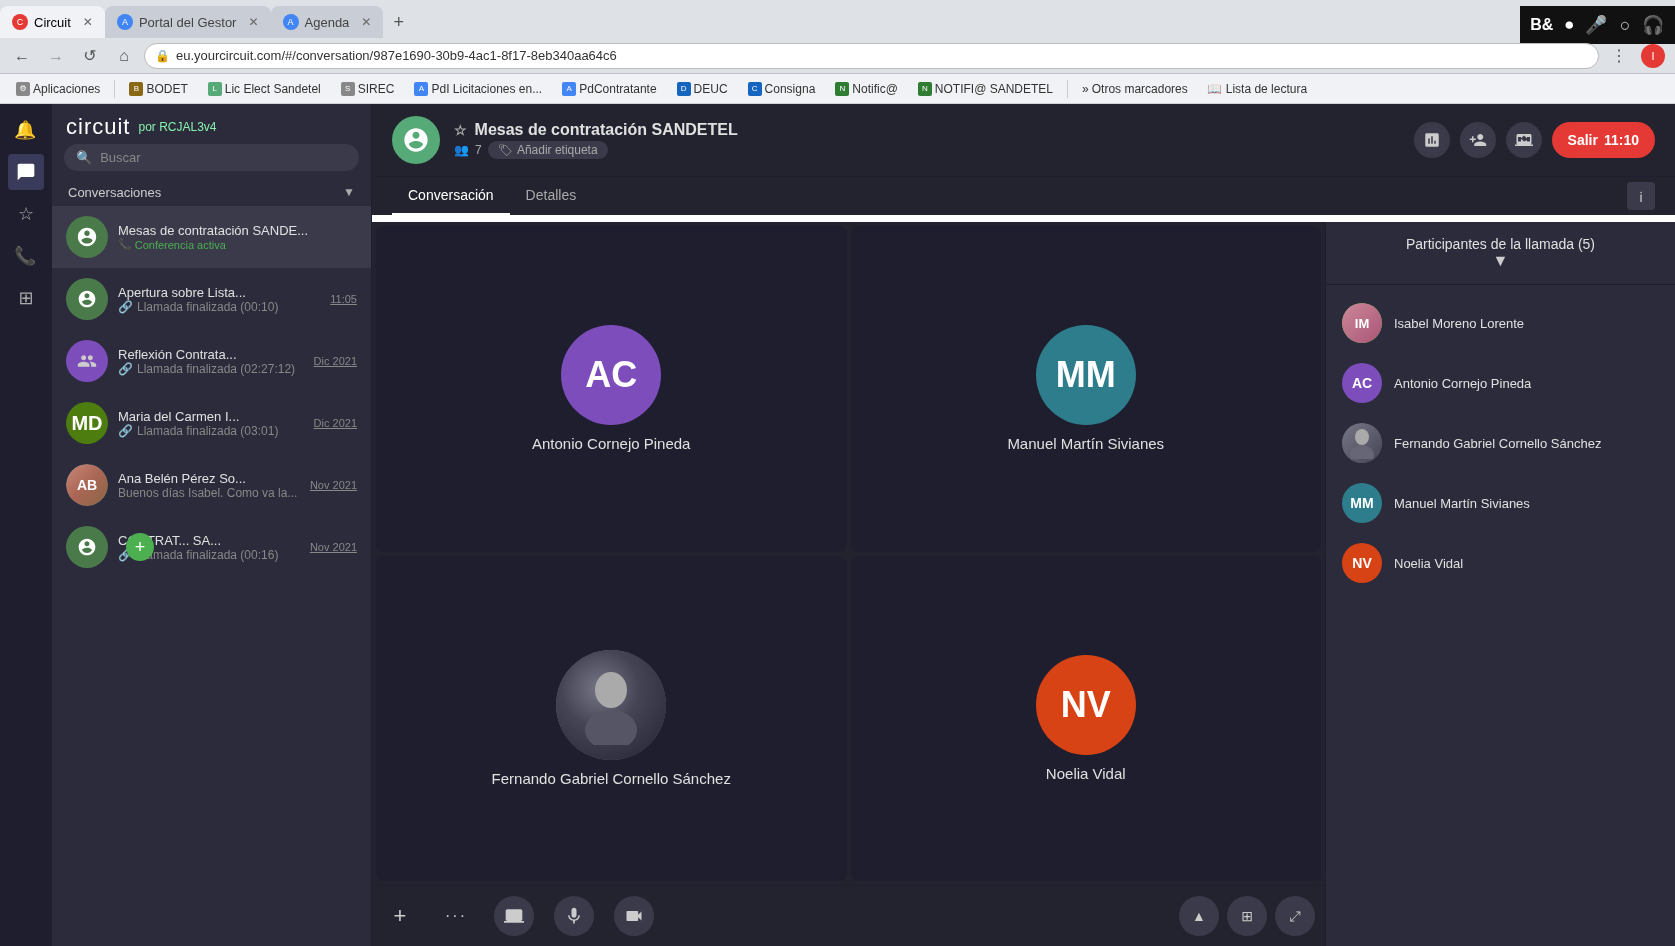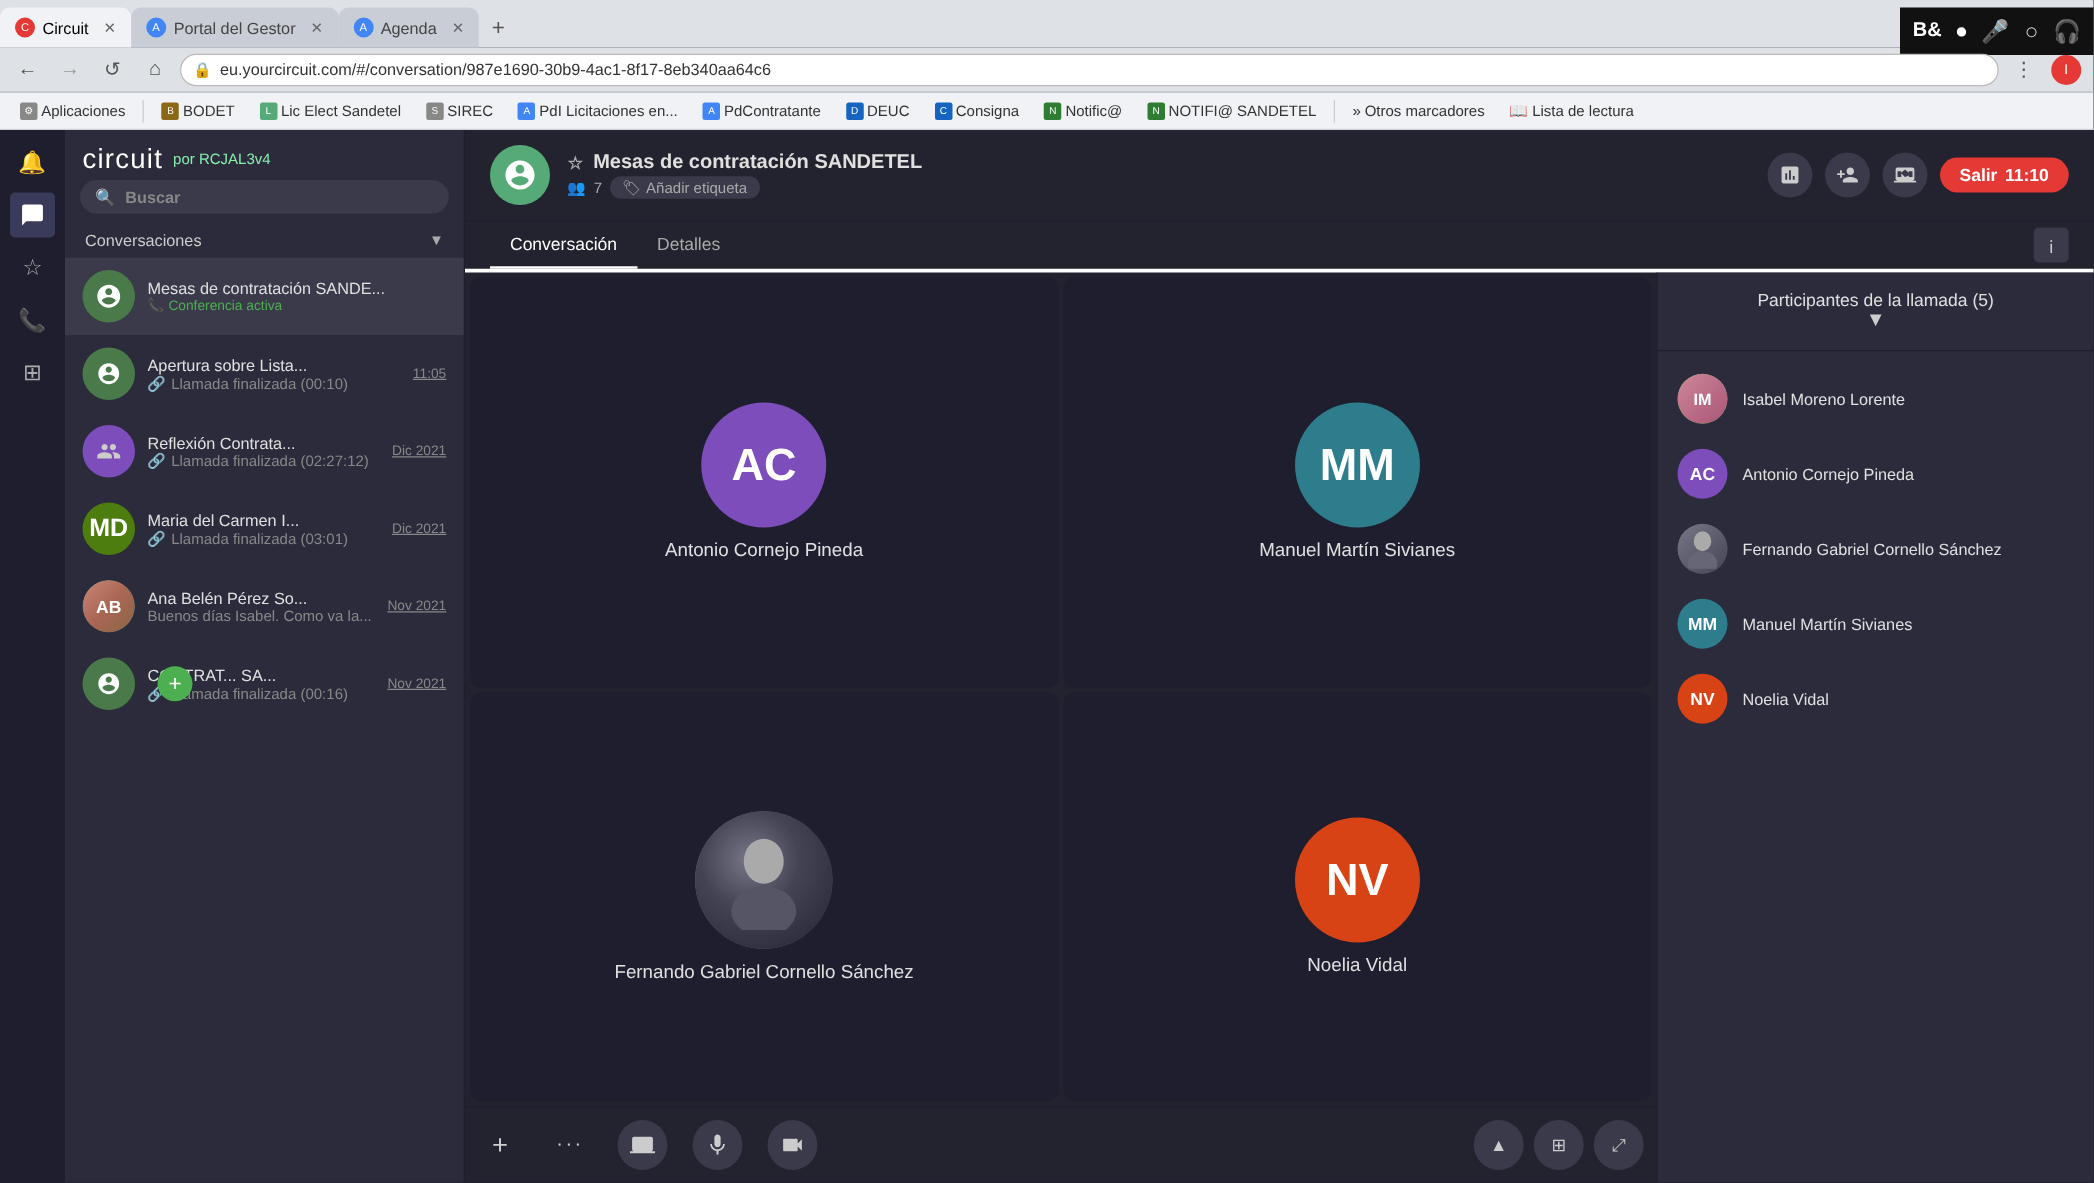--- a/index.html
+++ b/index.html
@@ -25,45 +25,45 @@
     .app-container { display: flex; height: calc(946px - 104px); background: #2b2b3b; }
 
     
     .icon-bar { width: 52px; background: #1e1e2e; display: flex; flex-direction: column; align-items: center; padding-top: 8px; gap: 6px; }
     .icon-bar-item { width: 36px; height: 36px; display: flex; align-items: center; justify-content: center; border-radius: 8px; cursor: pointer; color: #aaa; font-size: 18px; }
     .icon-bar-item.active { color: #fff; }
 
     
     .sidebar { width: 320px; background: #2b2b3b; border-right: 1px solid #1e1e2e; display: flex; flex-direction: column; }
     .search-bar { display: flex; align-items: center; gap: 8px; background: #3a3a4a; border-radius: 20px; padding: 6px 12px; margin: 0 12px 8px; }
-    .search-bar input { background: none; border: none; outline: none; color: #ccc; font-size: 13px; flex: 1; font-weight: bold; }
+    .search-bar input { background: none; border: none; outline: none; color: #ccc; font-size: 13px; flex: 1; }
     .search-bar input::placeholder { color: #888; }
     .conversations-header { display: flex; justify-content: space-between; padding: 6px 16px; color: #ccc; font-size: 13px; font-weight: 500; }
     .conv-list { flex: 1; overflow-y: auto; }
     .conv-item { display: flex; align-items: center; gap: 10px; padding: 10px 14px; cursor: pointer; }
     .conv-item.active { background: #3a3a4a; }
     .conv-avatar { width: 42px; height: 42px; border-radius: 50%; display: flex; align-items: center; justify-content: center; font-size: 14px; font-weight: bold; color: #fff; flex-shrink: 0; }
     .conv-info { flex: 1; min-width: 0; }
     .conv-name { font-size: 13px; color: #e0e0e0; white-space: nowrap; overflow: hidden; text-overflow: ellipsis; }
     .conv-sub { font-size: 12px; color: #888; display: flex; align-items: center; gap: 4px; white-space: nowrap; overflow: hidden; text-overflow: ellipsis; }
     .conv-time { font-size: 11px; color: #888; flex-shrink: 0; text-decoration: underline; }
     .conf-active { color: #4caf50; font-size: 11px; display: flex; align-items: center; gap: 3px; }
     .add-btn { width: 28px; height: 28px; background: #4caf50; border-radius: 50%; display: flex; align-items: center; justify-content: center; color: white; font-size: 18px; cursor: pointer; flex-shrink: 0; }
 
     
     .main-content { flex: 1; display: flex; flex-direction: column; background: #23232f; }
     .main-header { display: flex; align-items: center; padding: 12px 20px; border-bottom: 1px solid #1e1e2e; gap: 14px; }
     .group-avatar { width: 48px; height: 48px; border-radius: 50%; display: flex; align-items: center; justify-content: center; font-size: 18px; font-weight: bold; color: #fff; background: #5a7; flex-shrink: 0; }
     .main-header-info { flex: 1; }
     .main-title { font-size: 16px; font-weight: 600; color: #e0e0e0; display: flex; align-items: center; gap: 8px; }
     .main-title-sub { font-size: 12px; color: #aaa; display: flex; align-items: center; gap: 6px; margin-top: 2px; }
-    .header-actions { display: flex; align-items: center; gap: 10px; }
+    .header-actions { display: flex; gap: 10px; }
     .header-btn { width: 36px; height: 36px; border-radius: 50%; background: #3a3a4a; display: flex; align-items: center; justify-content: center; cursor: pointer; color: #ccc; font-size: 16px; }
     .exit-btn { background: #e53935; color: #fff; padding: 6px 16px; border-radius: 20px; font-size: 14px; font-weight: 600; cursor: pointer; display: flex; align-items: center; gap: 6px; }
-    .tabs-bar { display: flex; padding: 0 20px; border-bottom: 3px solid #ffffff; }
+    .tabs-bar { display: flex; padding: 0 20px; border-bottom: 7px solid #ffffff; }
     .tab-btn { padding: 10px 16px; font-size: 14px; cursor: pointer; border-bottom: 2px solid transparent; color: #aaa; }
     .tab-btn.active { color: #fff; border-bottom-color: #fff; }
 
     
     .video-grid { flex: 1; display: grid; grid-template-columns: 1fr 1fr; grid-template-rows: 1fr 1fr; gap: 4px; padding: 4px; overflow: hidden; }
     .video-cell { background: #1e1e2e; border-radius: 8px; display: flex; flex-direction: column; align-items: center; justify-content: center; gap: 10px; position: relative; }
     .participant-avatar-large { width: 100px; height: 100px; border-radius: 50%; display: flex; align-items: center; justify-content: center; font-size: 36px; font-weight: bold; color: #fff; }
     .participant-name { color: #e0e0e0; font-size: 15px; font-weight: 500; }
     .participant-photo { width: 110px; height: 110px; border-radius: 50%; background: #555; overflow: hidden; display: flex; align-items: center; justify-content: center; }
 

